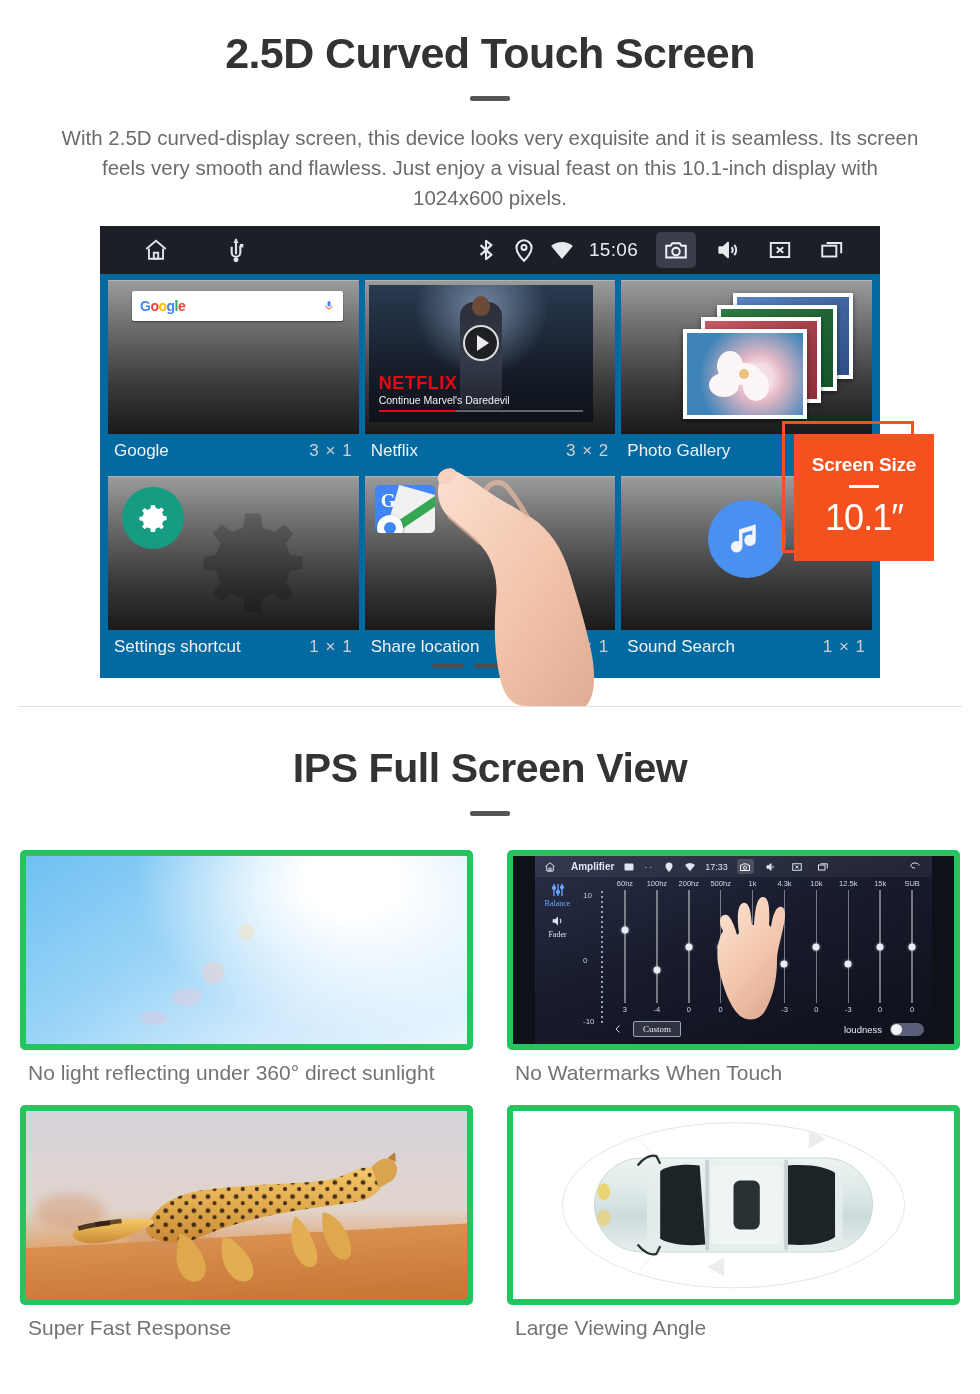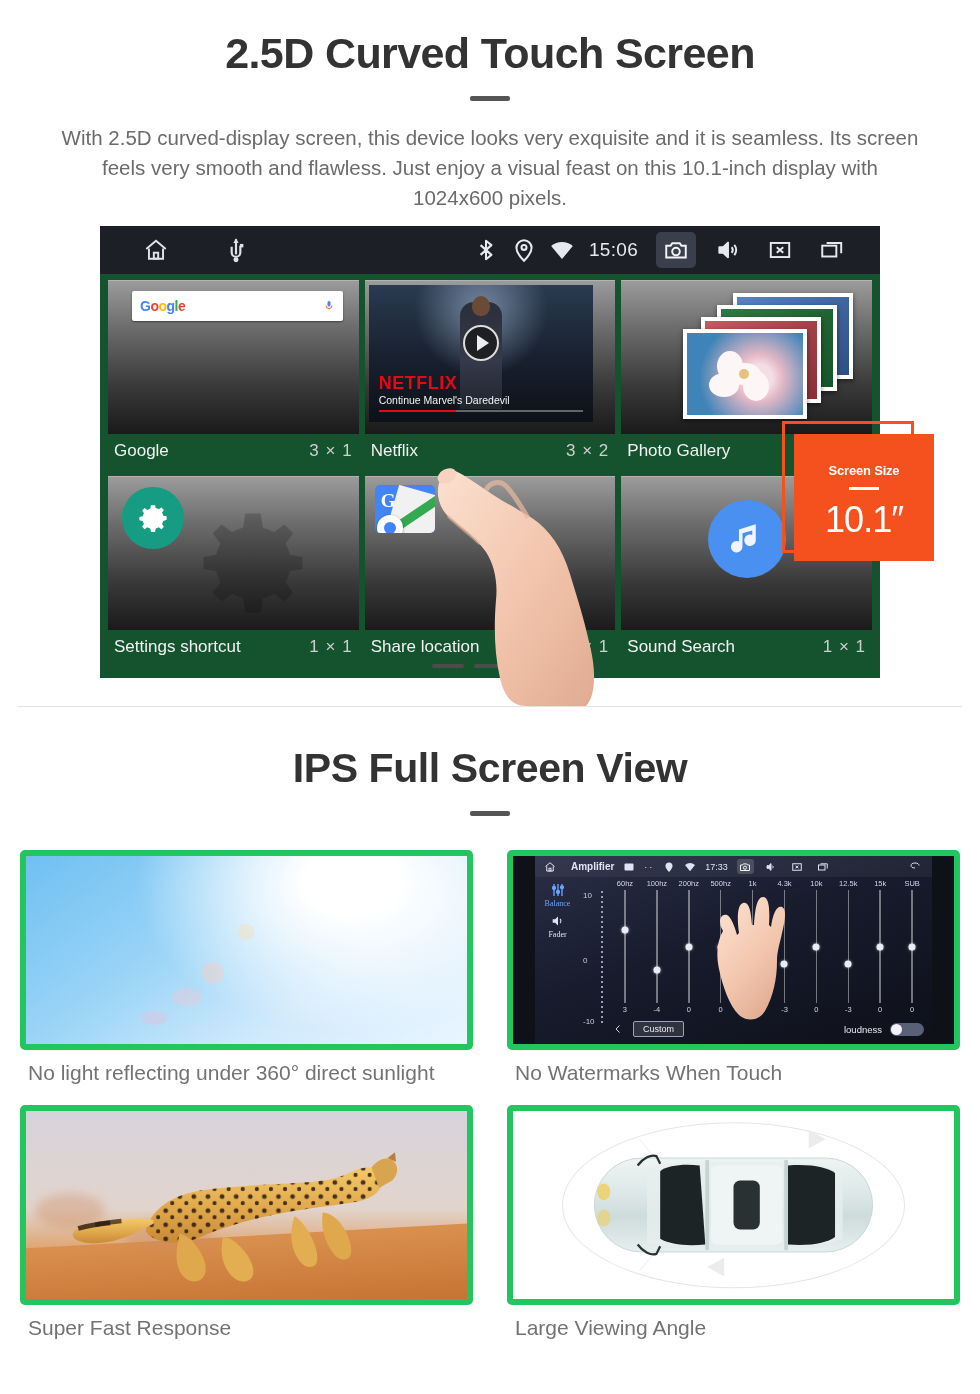--- a/index.html
+++ b/index.html
@@ -31,21 +31,21 @@
     font-size: 20.5px;
     line-height: 1.45;
     color: #6b6b6b;
   }
 
   
   .device-wrap { position: relative; margin-top: 14px; height: 480px; }
   .device {
     position: absolute; left: 100px; top: 0;
     width: 780px; height: 452px;
-    background: #14532d;
+    background: #0369a1;
     overflow: hidden;
   }
 
   
   .statusbar {
     height: 48px; background: #1c1f26;
     display: flex; align-items: center;
     padding: 0 14px;
     color: #e7e9ee;
   }
@@ -185,21 +185,21 @@
   .pd { width: 32px; height: 4px; background: #4c4c4c; border-radius: 2px; }
   .pd.on { background: #eaeaea; }
 
   
   .badge-wrap { position: absolute; left: 782px; top: 195px; width: 150px; height: 140px; z-index: 20; }
   .badge-outline { position: absolute; left: 0; top: 0; width: 132px; height: 132px; border: 3px solid #F4511E; }
   .badge {
     position: absolute; left: 12px; top: 13px; width: 140px; height: 127px;
     background: #F4511E; color: #fff; text-align: center;
   }
-  .badge-t { font-size: 13px; font-weight: bold; padding-top: 29px; letter-spacing: -0.2px; }
+  .badge-t { font-size: 19px; font-weight: bold; padding-top: 20px; letter-spacing: -0.2px; }
   .badge-rule { width: 30px; height: 3px; background: #fff; margin: 9px auto 0; }
   .badge-v { font-size: 36px; font-weight: 300; margin-top: 9px; letter-spacing: -1px; }
 
   .divider { width: 944px; height: 1px; background: #e2e2e2; margin: 0 auto; }
 
   
   .sec2 { padding-top: 38px; }
   .h2 {
     text-align: center; font-size: 41px; font-weight: bold; color: #333; letter-spacing: -0.4px;
   }
@@ -247,21 +247,21 @@
   .eq-bands { position:absolute; left:32px; right:4px; top:2px; bottom:30px; display:flex; }
   .band { flex:1; position:relative; display:flex; flex-direction:column; align-items:center; }
   .band-name { color:#cfd6ea; font-size:7.5px; margin-bottom:2px; }
   .band-track { position:relative; flex:1; width:1.5px; background: rgba(255,255,255,.42); }
   .band-knob { position:absolute; left:50%; transform:translate(-50%,-50%);
       width:7px; height:7px; border-radius:50%; background:#e9edf8; box-shadow:0 0 3px rgba(255,255,255,.6); }
   .band-val { color:#cfd6ea; font-size:7.5px; margin-top:2px; }
   .amp-bottom { position:absolute; left:34px; right:8px; bottom:4px; height:22px;
       display:flex; align-items:center; gap:8px; }
   .preset-box { border:1px solid #9aa3bd; border-radius:2px; padding:2px 9px; color:#e7ebf7; font-size:9px;
-      background: rgba(255,255,255,.12); }
+      background: rgba(255,255,255,.12); font-family: Liberation Serif, serif; }
   .loud-lbl { color:#e7ebf7; font-size:9.5px; margin-left:auto; }
   .toggle { width:34px; height:13px; border-radius:7px; background:#5a6078; position:relative; }
   .toggle::after { content:""; position:absolute; left:1px; top:1px; width:11px; height:11px; border-radius:50%; background:#f2f4fa; }
   .amp-hand { position:absolute; left:43%; top:16%; width:105px; height:135px; }
 
   
   .cheetah-bg {
     position:absolute; inset:0;
     background: linear-gradient(to bottom, #d6d3db 0%, #e2d4cd 52%, #dfa878 72%, #d9854f 100%);
   }

